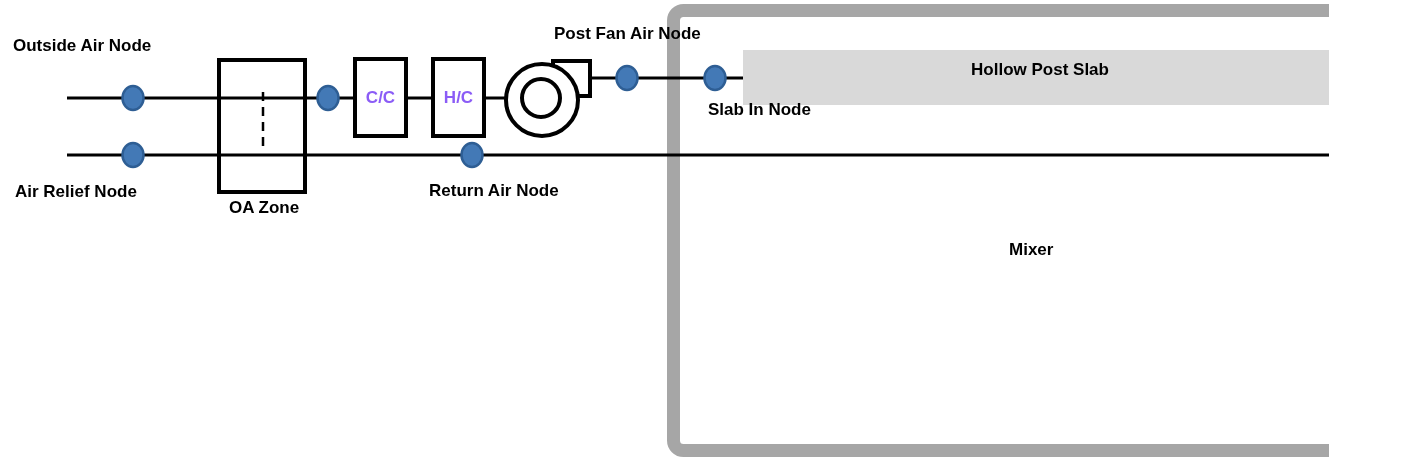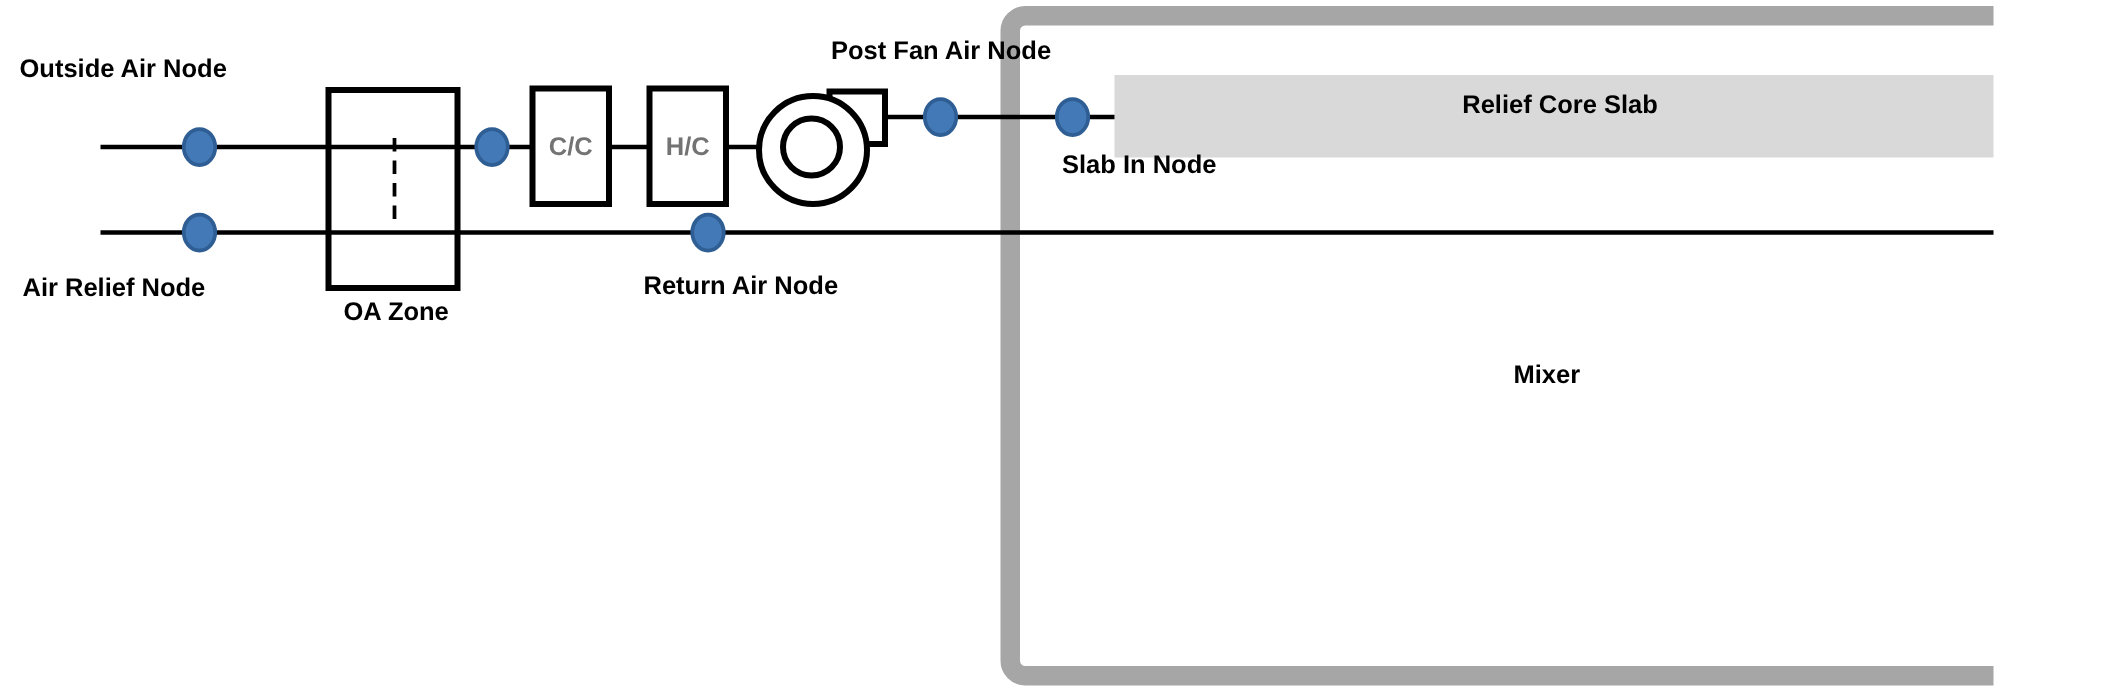--- a/index.html
+++ b/index.html
@@ -24,21 +24,21 @@
     position:absolute;
     font-weight:bold;
     font-size:17px;
     line-height:20px;
     color:#000;
     white-space:nowrap;
   }
   .coil-lbl{
     position:absolute;
     display:flex;align-items:center;justify-content:center;
-    font-weight:bold;font-size:17px;color:#737373;
+    font-weight:bold;font-size:17px;color:#8b5cf6;
   }
   .slab-lbl{
     position:absolute;
     left:743px;top:60px;width:594px;
     text-align:center;
   }
 </style>
 </head>
 <body>
 
@@ -85,21 +85,21 @@
   <div class="lbl" style="left:554px;top:24px;">Post Fan Air Node</div>
 
   <div class="lbl" style="left:15px;top:182px;">Air Relief Node</div>
 
   <div class="lbl" style="left:229px;top:198px;">OA Zone</div>
 
   <div class="lbl" style="left:429px;top:181px;">Return Air Node</div>
 
   <div class="lbl" style="left:708px;top:100px;">Slab In Node</div>
 
-  <div class="lbl slab-lbl">Relief Core Slab</div>
+  <div class="lbl slab-lbl">Hollow Post Slab</div>
 
   <div class="lbl" style="left:1009px;top:240px;">Mixer</div>
 
   <div class="coil-lbl" style="left:355px;top:59px;width:51px;height:77px;">C/C</div>
 
   <div class="coil-lbl" style="left:433px;top:59px;width:51px;height:77px;">H/C</div>
 
 </div>
 
 </body></html>

